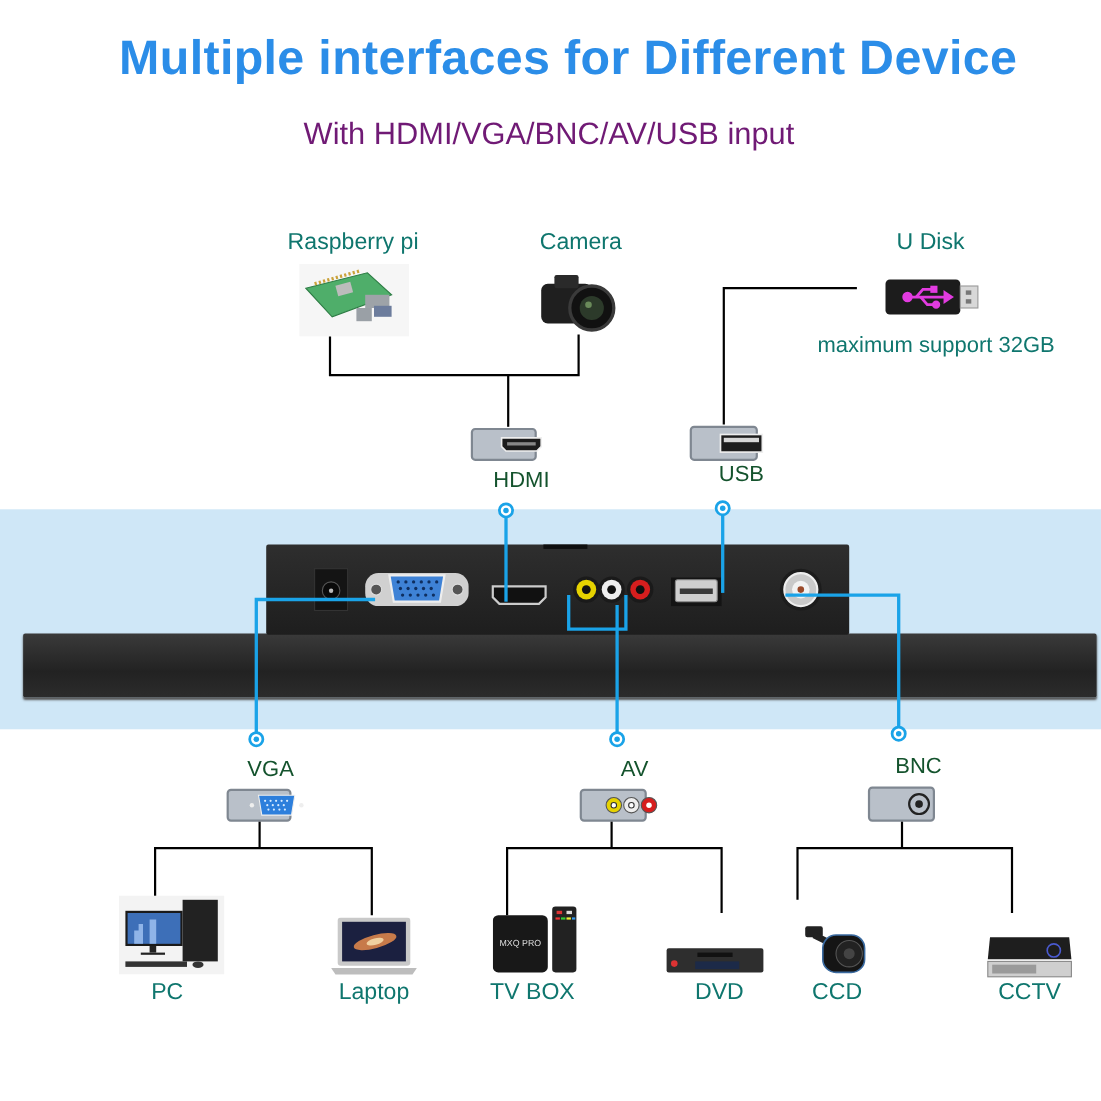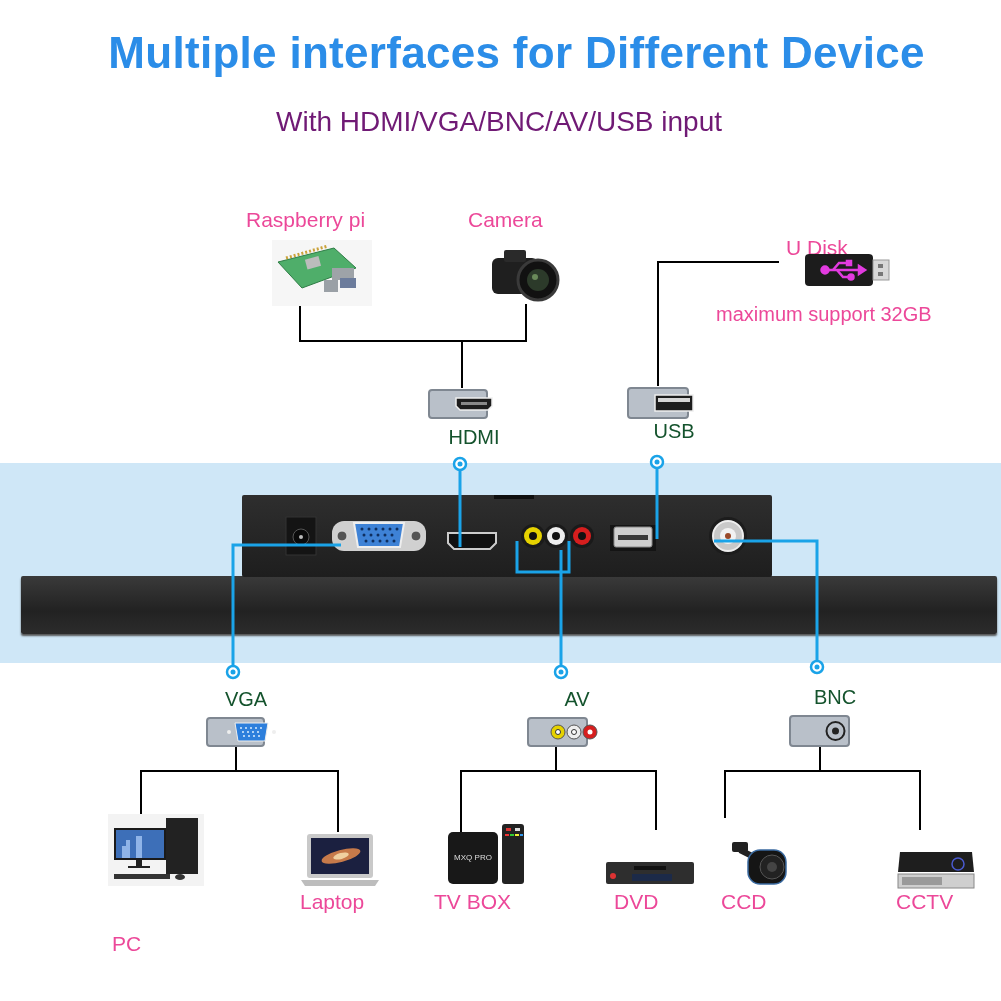--- a/index.html
+++ b/index.html
@@ -4,39 +4,39 @@
 <style>
   html, body { margin: 0; padding: 0; }
   body { width: 1001px; height: 1001px; background: #ffffff; position: relative; overflow: hidden;
          font-family: "Liberation Sans", "DejaVu Sans", sans-serif; }
   .abs { position: absolute; padding-left: 16px; }
   .title { left: 0; width: 1001px; top: 28px; text-align: center; color: #2b8de8;
            font-size: 44px; font-weight: bold; letter-spacing: 0.3px; }
   .subtitle { left: 0; width: 966px; top: 106px; text-align: center; color: #701a75;
               font-size: 28px; font-weight: normal; }
   .band { left: 0; top: 463px; width: 1001px; height: 200px; background: #cfe7f7; }
-  .lbl { color: #ec4899; font-size: 21px; text-align: left; white-space: nowrap; }
+  .lbl { color: #0f766e; font-size: 21px; text-align: center; white-space: nowrap; }
   .blue-lbl { color: #14532d; font-size: 20px; text-align: center; }
   .port-box { background: #b9c0c9; border: 2px solid #7f8791; border-radius: 4px; box-sizing: border-box; }
   svg.lines { position: absolute; left: 0; top: 0; width: 1001px; height: 1001px; pointer-events: none; }
   .monitor-back { left: 21px; top: 576px; width: 960px; height: 58px; background: linear-gradient(#3a3a3a,#222 60%,#2c2c2c);
                   border-radius: 2px; box-shadow: 0 2px 2px #555; }
   .io-box { left: 242px; top: 495px; width: 514px; height: 82px; background: linear-gradient(#2e2e2e,#1e1e1e); border-radius: 2px; }
 </style>
 </head>
 <body>
 
 <div class="abs title">Multiple interfaces for Different Device</div>
 <div class="abs subtitle">With HDMI/VGA/BNC/AV/USB input</div>
 
 <div class="abs band"></div>
 
 <div class="abs lbl" style="left:230px;top:208px;width:150px;">Raspberry pi</div>
 <div class="abs lbl" style="left:452px;top:208px;width:120px;">Camera</div>
-<div class="abs lbl" style="left:770px;top:208px;width:120px;margin-top:28px;">U Disk</div>
+<div class="abs lbl" style="left:770px;top:208px;width:120px;">U Disk</div>
 <div class="abs lbl" style="left:700px;top:303px;width:270px;font-size:20px;">maximum support 32GB</div>
 
 <div class="abs" style="left:256px;top:240px;width:100px;height:66px;">
   <svg width="100" height="66" viewBox="0 0 100 66">
     <rect x="0" y="0" width="100" height="66" fill="#f6f6f6"></rect>
     <polygon points="6,22 62,8 84,28 30,48" fill="#4fae6a" stroke="#2e7d45"></polygon>
     <rect x="34" y="18" width="14" height="10" fill="#bcbcbc" transform="rotate(-15 40 23)"></rect>
     <rect x="60" y="28" width="22" height="12" fill="#9ea3a8"></rect>
     <rect x="68" y="38" width="16" height="10" fill="#6c7c9c"></rect>
     <rect x="52" y="40" width="14" height="12" fill="#9aa0a6"></rect>
@@ -233,21 +233,21 @@
     <rect x="6" y="14" width="52" height="32" fill="#1a1a1a"></rect>
     <rect x="8" y="16" width="48" height="28" fill="#3d6fb8"></rect>
     <path d="M14,44 V32 H18 V26 H22 V44 M28,44 V22 H34 V44" fill="#8fb4e8"></path>
     <rect x="28" y="46" width="6" height="6" fill="#222"></rect>
       <rect x="20" y="52" width="22" height="2" fill="#222"></rect>
     <rect x="58" y="4" width="32" height="56" fill="#222"></rect>
     <rect x="6" y="60" width="56" height="5" fill="#333"></rect>
     <ellipse cx="72" cy="63" rx="5" ry="3" fill="#333"></ellipse>
   </svg>
 </div>
-<div class="abs lbl" style="left:96px;top:932px;width:80px;">PC</div>
+<div class="abs lbl" style="left:96px;top:890px;width:80px;">PC</div>
 
 <div class="abs" style="left:285px;top:834px;width:78px;height:54px;">
   <svg width="78" height="54" viewBox="0 0 78 54">
     <rect x="6" y="0" width="66" height="44" rx="3" fill="#c9c9c9"></rect>
     <rect x="10" y="4" width="58" height="36" fill="#1b2040"></rect>
     <ellipse cx="40" cy="22" rx="20" ry="6" fill="#c77a4a" transform="rotate(-15 40 22)"></ellipse>
     <ellipse cx="40" cy="22" rx="8" ry="3" fill="#f0d0a0" transform="rotate(-15 40 22)"></ellipse>
     <path d="M0,46 H78 L74,52 H4 Z" fill="#bdbdbd"></path>
   </svg>
 </div>

